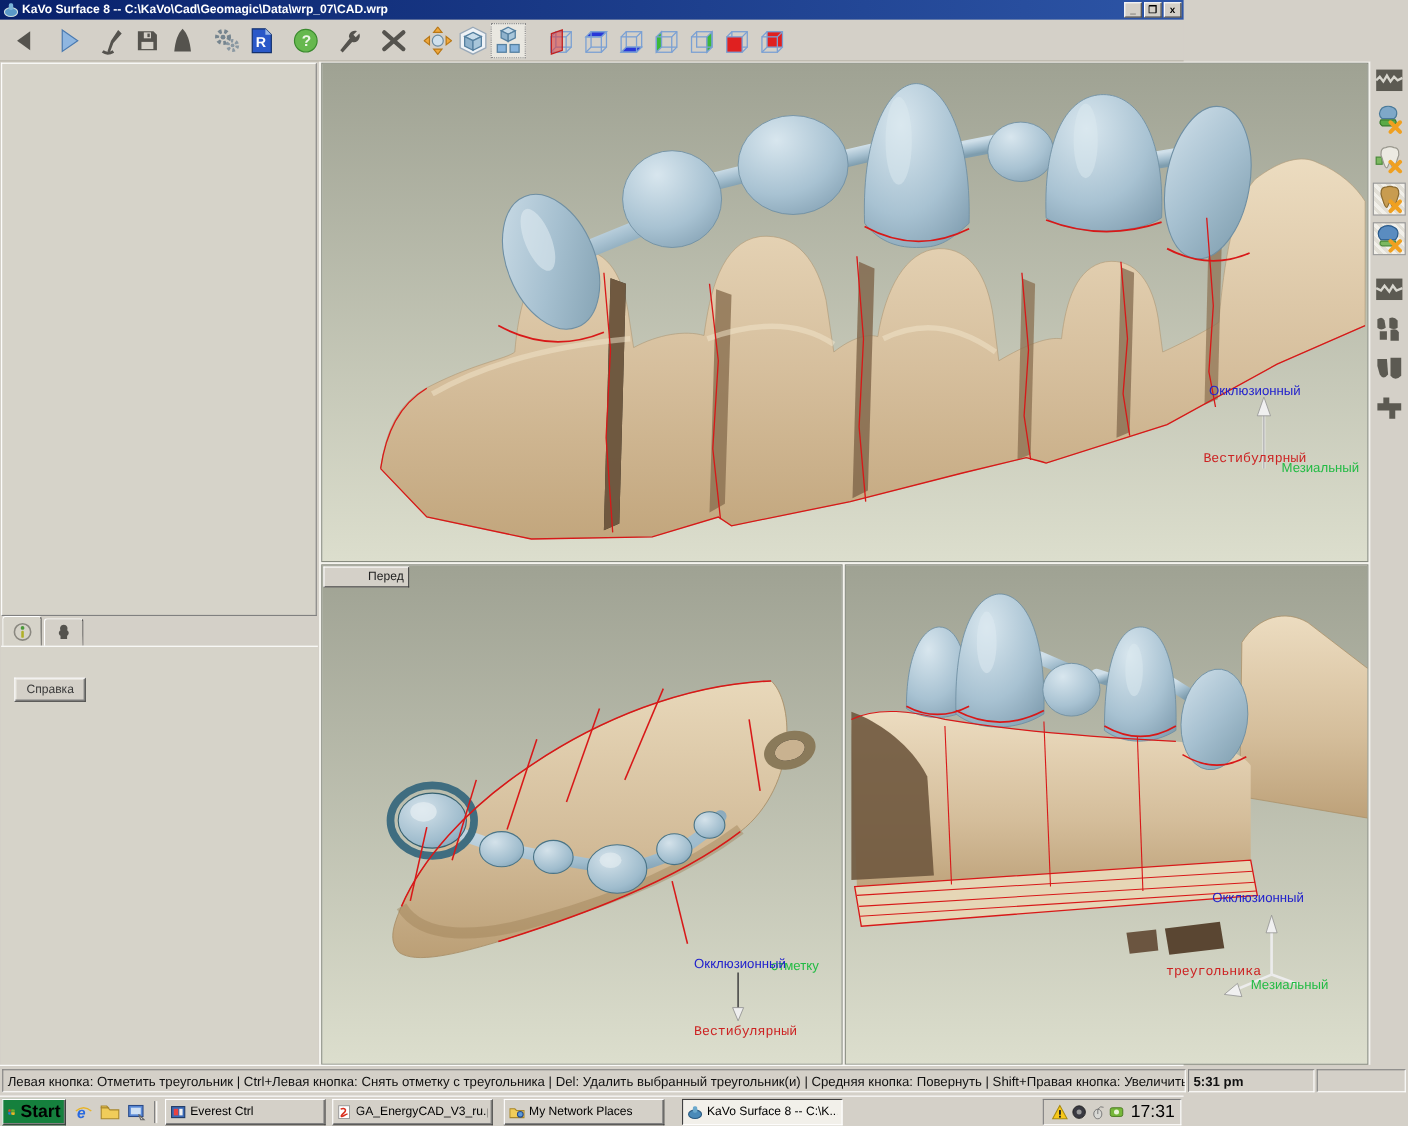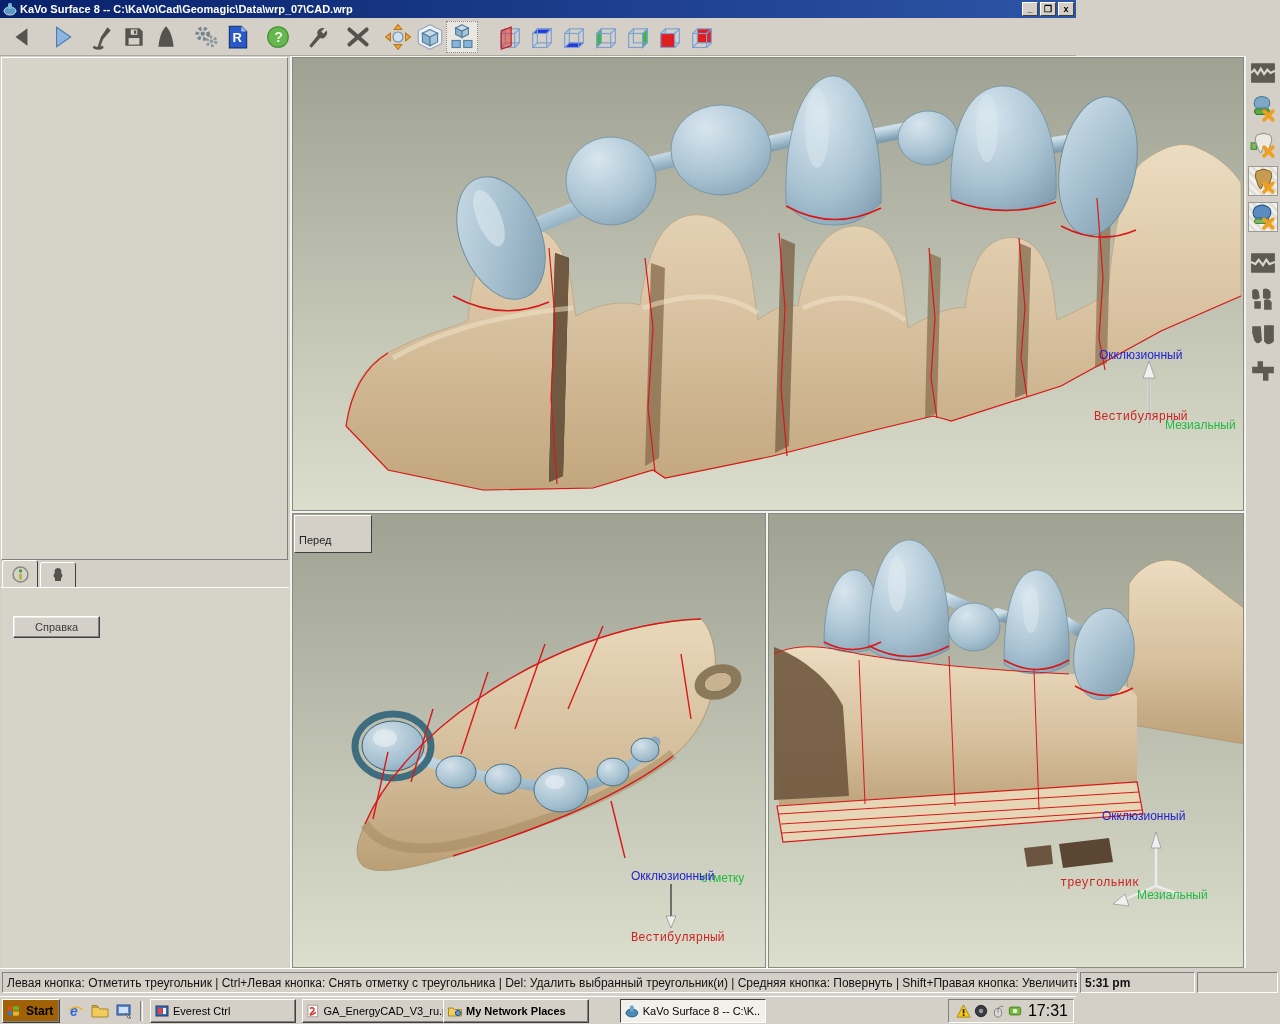--- a/index.html
+++ b/index.html
@@ -28,56 +28,56 @@
   .left-panel { position:absolute; top:56px; left:0; width:290px; bottom:56px; background:#d4d0c8; }
   .panel-top { position:absolute; top:1px; left:1px; width:287px; height:503px; background:#d6d3c9;
     border:1px solid; border-color:#fff #808080 #808080 #fff; }
   .panel-tabs { position:absolute; top:504px; left:2px; height:28px; display:flex; align-items:flex-end; gap:2px; }
   .ptab { width:36px; height:26px; background:#d4d0c8; border:1px solid; border-color:#fff #404040 transparent #fff;
     border-radius:3px 3px 0 0; display:flex; align-items:center; justify-content:center; }
   .ptab.active { height:28px; background:#d6d3c9; }
   .panel-bottom { position:absolute; top:531px; left:1px; right:1px; bottom:0; background:#d6d3c9;
     border-top:1px solid #fff; }
   .btn-classic { display:inline-block; background:#d4d0c8; border:1px solid; border-color:#fff #404040 #404040 #fff;
-    box-shadow:inset -1px -1px 0 #808080, inset 1px 1px 0 #ece9e2; padding:4px 21px; font-size:11px; color:#3a3a3a; }
+    box-shadow:inset -1px -1px 0 #808080, inset 1px 1px 0 #ece9e2; padding:4px 10px; font-size:11px; color:#3a3a3a; }
   .help-btn { position:absolute; left:12px; top:28px; }
 
   
   .viewport-area { position:absolute; top:56px; left:290px; width:956px; bottom:56px; background:#f4f3ee; }
-  .vp { position:absolute; background:linear-gradient(#9fa293,#dcdecd); border:1px solid #888c80; overflow:hidden; }
+  .vp { position:absolute; background:linear-gradient(#9fa293,#dcdecd); border:1px solid #888c80; overflow:hidden;text-align:right; }
   .vp-main  { top:1px;  left:2px;   width:952px; height:454px; }
   .vp-front { top:457px; left:2px;  width:474px; height:455px; }
   .vp-side  { top:457px; left:478px; width:476px; height:455px; }
   .vp svg.scene { position:absolute; top:0; left:0; }
   .axis-label { position:absolute; font-size:12px; white-space:nowrap; }
   .ax-blue { color:#2222cc; } .ax-red { color:#cc2222;font-family:Liberation Mono, monospace; } .ax-green { color:#22bb44; }
   .view-tab { position:absolute; top:1px; left:1px; width:78px; height:19px; background:#d4d0c8;
-    border:1px solid; border-color:#fff #404040 #404040 #fff; padding:18px 4px; font-size:11px; color:#222; }
+    border:1px solid; border-color:#fff #404040 #404040 #fff; padding:2px 4px; font-size:11px; color:#222; }
 
   
   .right-toolbar { position:absolute; top:56px; left:1246px; width:34px; bottom:56px; background:#d4d0c8;
     display:flex; flex-direction:column; align-items:center; padding-top:2px; }
   .rbtn { width:30px; height:30px; margin-bottom:6px; display:flex; align-items:center; justify-content:center; }
   .rbtn.sel { background:
       repeating-linear-gradient(45deg,#f2f0ea 0 3px,#e2dfd6 3px 6px); border:1px solid #9a9document8a; border:1px solid #999; }
   .rbtn.grp-gap { margin-top:10px; }
 
   
   .statusbar { position:absolute; bottom:28px; left:0; right:0; height:28px; background:#d4d0c8; border-top:1px solid #fff; }
   .spanel { position:absolute; top:3px; height:21px; background:#d4d0c8; border:1px solid; border-color:#808080 #fff #fff #808080;
     padding:3px 4px; font-size:12px; white-space:nowrap; overflow:hidden; color:#111; }
   .s-hint { left:2px; width:1076px; }
   .s-time { left:1080px; width:115px;font-weight:bold; }
   .s-extra { left:1197px; width:81px; }
 
   
   .taskbar { position:absolute; bottom:0; left:0; right:0; height:28px; background:#d4d0c8; border-top:1px solid #fff; }
   .start-btn { position:absolute; left:2px; top:2px; height:24px; width:58px; display:flex; align-items:center; gap:3px;
-    background:#a16207; border:1px solid; border-color:#fff #404040 #404040 #fff; box-shadow:inset -1px -1px 0 #808080;
-    font-weight:bold; font-size:12px; padding:0 4px; }
+    background:#15803d; border:1px solid; border-color:#fff #404040 #404040 #fff; box-shadow:inset -1px -1px 0 #808080;
+    font-weight:bold; font-size:16px; padding:0 4px; }
   .quicklaunch { position:absolute; left:66px; top:3px; height:22px; display:flex; align-items:center; gap:4px; }
   .ql { width:20px; height:20px; display:flex; align-items:center; justify-content:center; }
   .ql-sep { width:3px; height:20px; border-left:1px solid #808080; border-right:1px solid #fff; margin:0 2px; }
   .taskbtn { position:absolute; top:2px; height:24px; width:146px; background:#d4d0c8;
     border:1px solid; border-color:#fff #404040 #404040 #fff; box-shadow:inset -1px -1px 0 #808080;
     display:flex; align-items:center; gap:4px; padding:0 4px; font-size:11px; }
   .taskbtn .tb-label { white-space:nowrap; overflow:hidden; }
   .taskbtn.active { background:#f2f0ea; border-color:#404040 #fff #fff #404040; box-shadow:none; }
   .tray { position:absolute; right:2px; top:2px; height:24px; width:126px; border:1px solid; border-color:#808080 #fff #fff #808080;
     display:flex; align-items:center; justify-content:flex-end; gap:3px; padding:0 5px; }
@@ -493,21 +493,21 @@
 
         <g stroke="#ececec" stroke-width="2.4" fill="none">
           <line x1="387" y1="372" x2="387" y2="330"></line>
           <line x1="387" y1="372" x2="354" y2="386"></line>
           <line x1="387" y1="372" x2="412" y2="381"></line>
           <polygon points="382,334 392,334 387,318" fill="#f0f0f0" stroke="#909090" stroke-width="0.7"></polygon>
           <polygon points="356,380 360,392 344,390" fill="#f0f0f0" stroke="#909090" stroke-width="0.7"></polygon>
         </g>
       </svg>
       <div class="axis-label ax-blue" style="left:333px; top:295px;">Окклюзионный</div>
-      <div class="axis-label ax-red" style="left:291px; top:362px;">треугольник</div>
+      <div class="axis-label ax-red" style="left:291px; top:362px;">треугольника</div>
       <div class="axis-label ax-green" style="left:368px; top:374px;">Мезиальный</div>
     </div>
   </div>
 
   <div class="right-toolbar">
     <div class="rbtn">
       <svg width="26" height="26" viewBox="0 0 24 24">
           <rect x="1" y="3" width="22" height="18" fill="#5c5a52"></rect>
           <polyline points="1,12 4,9 7,13 10,8 13,13 16,9 19,12 23,10" stroke="#d8d6ce" stroke-width="2" fill="none"></polyline>
         </svg>
@@ -617,21 +617,21 @@
         </svg>
       <span class="tb-label">Everest Ctrl</span>
     </div>
     <div class="taskbtn" style="left:302px;">
       <svg width="14" height="14" viewBox="0 0 14 14">
           <rect x="1" y="0.5" width="11" height="13" fill="#fff" stroke="#999"></rect>
           <path d="M3,4 C7,2 10,5 6,8 C4,10 3,11 4,11.5 C5,12 8,9 10,9" stroke="#d83020" stroke-width="1.6" fill="none"></path>
         </svg>
       <span class="tb-label">GA_EnergyCAD_V3_ru.p...</span>
     </div>
-    <div class="taskbtn" style="left:443px;font-weight:bold;">
+    <div class="taskbtn" style="left:458px;">
       <svg width="14" height="14" viewBox="0 0 14 14">
           <path d="M0.5,4 L5,4 L6.5,5.5 L13.5,5.5 L13.5,12 L0.5,12 Z" fill="#f0cc5a" stroke="#a8862a"></path>
           <circle cx="10" cy="9" r="2.6" fill="#5a9ad8" stroke="#2a4a88"></circle>
         </svg>
       <span class="tb-label">My Network Places</span>
     </div>
     <div class="taskbtn active" style="left:620px;">
       <svg width="14" height="14" viewBox="0 0 14 14">
           <ellipse cx="7" cy="9" rx="6" ry="4" fill="#4a8ab8" stroke="#2a5a80"></ellipse>
           <rect x="5" y="1.5" width="4" height="6" rx="1.5" fill="#6aa8cc"></rect>

